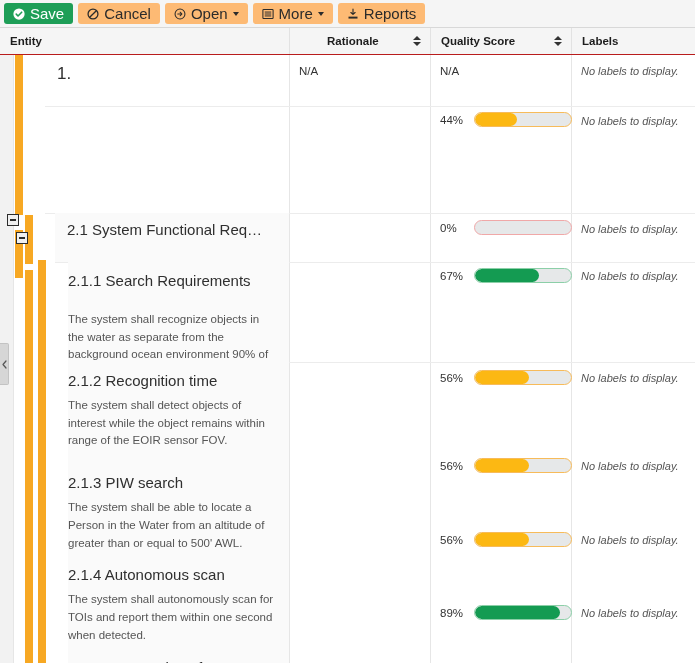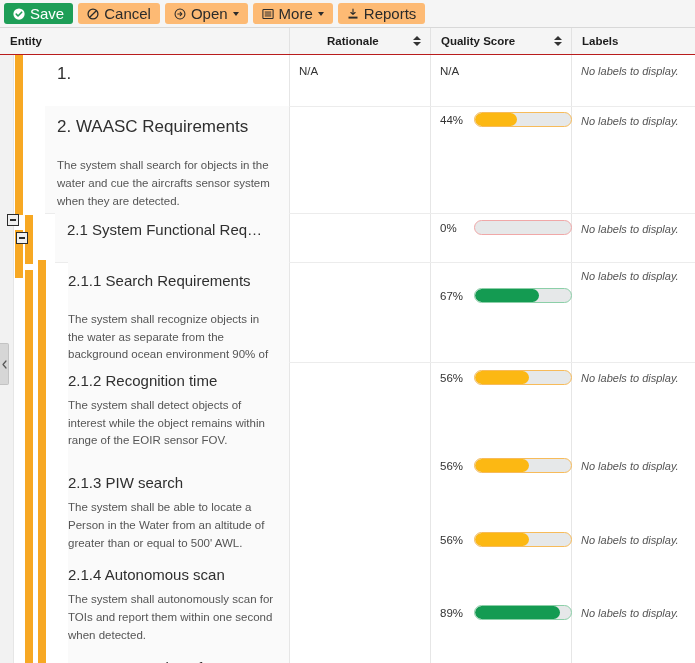--- a/index.html
+++ b/index.html
@@ -259,24 +259,20 @@
     <div class="tcell" style="left:289px; top:10px; padding:0 10px;">
       <span>N/A</span>
     </div>
     <div class="tcell" style="left:430px; top:10px; padding:0 10px;">
       <span>N/A</span>
     </div>
     <div class="lcell" style="left:571px; top:10px; padding:0 10px;">
       <span>No labels to display.</span>
     </div>
 
-    <div class="ecell" style="left:45px; top:51px; width:244px; height:107px; padding:10px 12px;">
-      <div class="etitle">2. WAASC Requirements</div>
-      <div class="edesc" style="margin-top:20px;">The system shall search for objects in the water and cue the aircrafts sensor system when they are detected.</div>
-    </div>
     <div class="qs" style="left:430px; top:57px; padding-left:10px;">
       <span class="pct">44%</span>
       <span class="bar amber">
           <i class="fill" style="width:44%"></i>
         </span>
     </div>
     <div class="lcell" style="left:571px; top:60px; padding:0 10px;">
       <span>No labels to display.</span>
     </div>
 
@@ -290,21 +286,21 @@
         </span>
     </div>
     <div class="lcell" style="left:571px; top:168px; padding:0 10px;">
       <span>No labels to display.</span>
     </div>
 
     <div class="ecell" style="left:68px; top:207px; width:221px; height:100px; padding:10px 12px 10px 0;">
       <div class="etitle sm">2.1.1 Search Requirements</div>
       <div class="edesc" style="margin-top:20px;">The system shall recognize objects in the water as separate from the background ocean environment 90% of the time.</div>
     </div>
-    <div class="qs" style="left:430px; top:213px; padding-left:10px;margin-top:20px;">
+    <div class="qs" style="left:430px; top:213px; padding-left:10px;">
       <span class="pct">67%</span>
       <span class="bar green">
           <i class="fill" style="width:67%"></i>
         </span>
     </div>
     <div class="lcell" style="left:571px; top:215px; padding:0 10px;">
       <span>No labels to display.</span>
     </div>
 
     <div class="ecell" style="left:68px; top:307px; width:221px; height:301px; padding:10px 12px 10px 0;">

